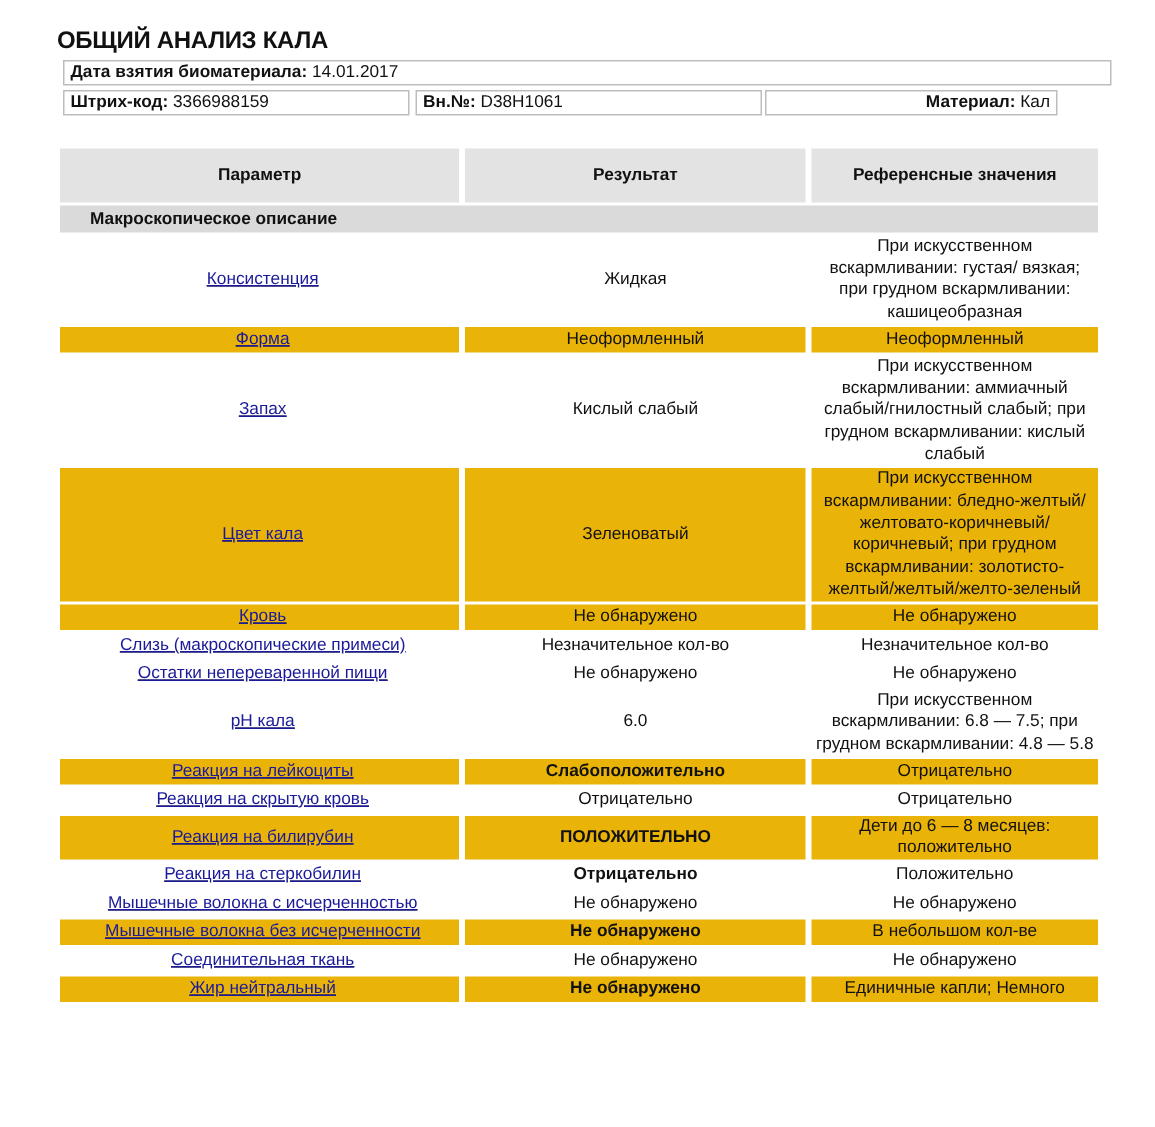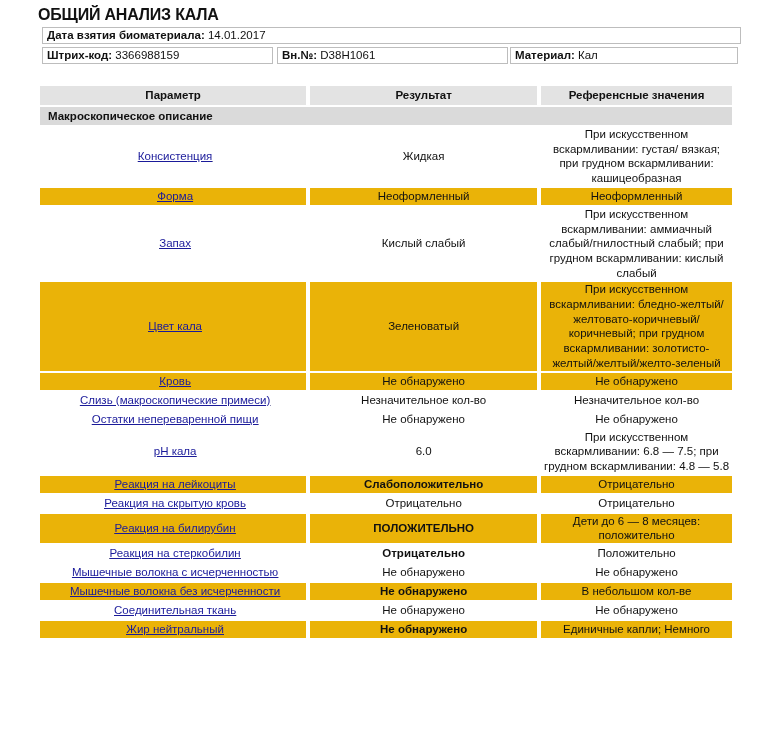--- a/index.html
+++ b/index.html
@@ -1,27 +1,27 @@
 <!DOCTYPE html>
 <html><head>
 <meta charset="utf-8">
 <style>
   * { box-sizing: border-box; margin: 0; padding: 0; }
   html, body { width: 770px; height: 751px; background: #ffffff; overflow: hidden; }
   body { font-family: "Liberation Sans", "DejaVu Sans", sans-serif; color: #111; font-size: 11.5px; }
-  .page { position: absolute; left: 38px; top: 4px; width: 704px; }
+  .page { position: absolute; left: 38px; top: 17px; width: 704px; }
   .title { font-size: 16px; font-weight: bold; color: #111; height: 22px; line-height: 22px; letter-spacing: -0.2px; }
   .infobox { border: 1px solid #bdbdbd; height: 17px; line-height: 15px; padding: 0 4px; font-size: 11.5px; background: #fff; white-space: nowrap; overflow: hidden; }
   .infobox b { font-weight: bold; }
   .row1 { position: absolute; left: 4px; top: 23px; width: 699px; }
   .row2 { position: absolute; top: 43px; }
   table.main { position: absolute; left: 2px; top: 80px; width: 700px; border-collapse: separate; border-spacing: 4px 2px; margin-left: -4px; }
   table.main td, table.main th { font-size: 11.5px; line-height: 14.7px; vertical-align: middle; }
-  th { background: #e3e3e3; font-weight: bold; text-align: center; height: 19px; }
-  td.section { background: #dadada; font-weight: bold; text-align: left; padding-left: 8px; height: 18px; }
+  th { background: #e3e3e3; font-weight: bold; text-align: center; height: 36px; }
+  td.section { background: #dadada; font-weight: bold; text-align: left; padding-left: 20px; height: 18px; }
   td.param { text-align: center; padding-left: 4px; width: 268px; text-decoration: underline; }
   td.res { text-align: center; width: 228px; }
   td.ref { text-align: center; width: 192px; padding: 0 2px; }
   tr.shade td { background: #eab308; }
   a.plink { color: #1a1a9a; text-decoration: underline; }
   .bold { font-weight: bold; }
   .bigbold { font-weight: bold; font-size: 12px; }
   tr.r td { height: 17px; }
 </style>
 </head>
@@ -36,21 +36,21 @@
   </div>
 
   <div class="infobox row2" style="left:4px;width:231px;">
     <b>Штрих-код:</b>
     <span>3366988159</span>
   </div>
   <div class="infobox row2" style="left:239px;width:231px;">
     <b>Вн.№:</b>
     <span>D38H1061</span>
   </div>
-  <div class="infobox row2" style="left:472px;width:228px;">
+  <div class="infobox row2" style="left:472px;width:195px;text-align:right;">
     <b>Материал:</b>
     <span>Кал</span>
   </div>
 
   <table class="main">
     <thead>
       <tr>
         <th>Параметр</th>
         <th>Результат</th>
         <th>Референсные значения</th>

